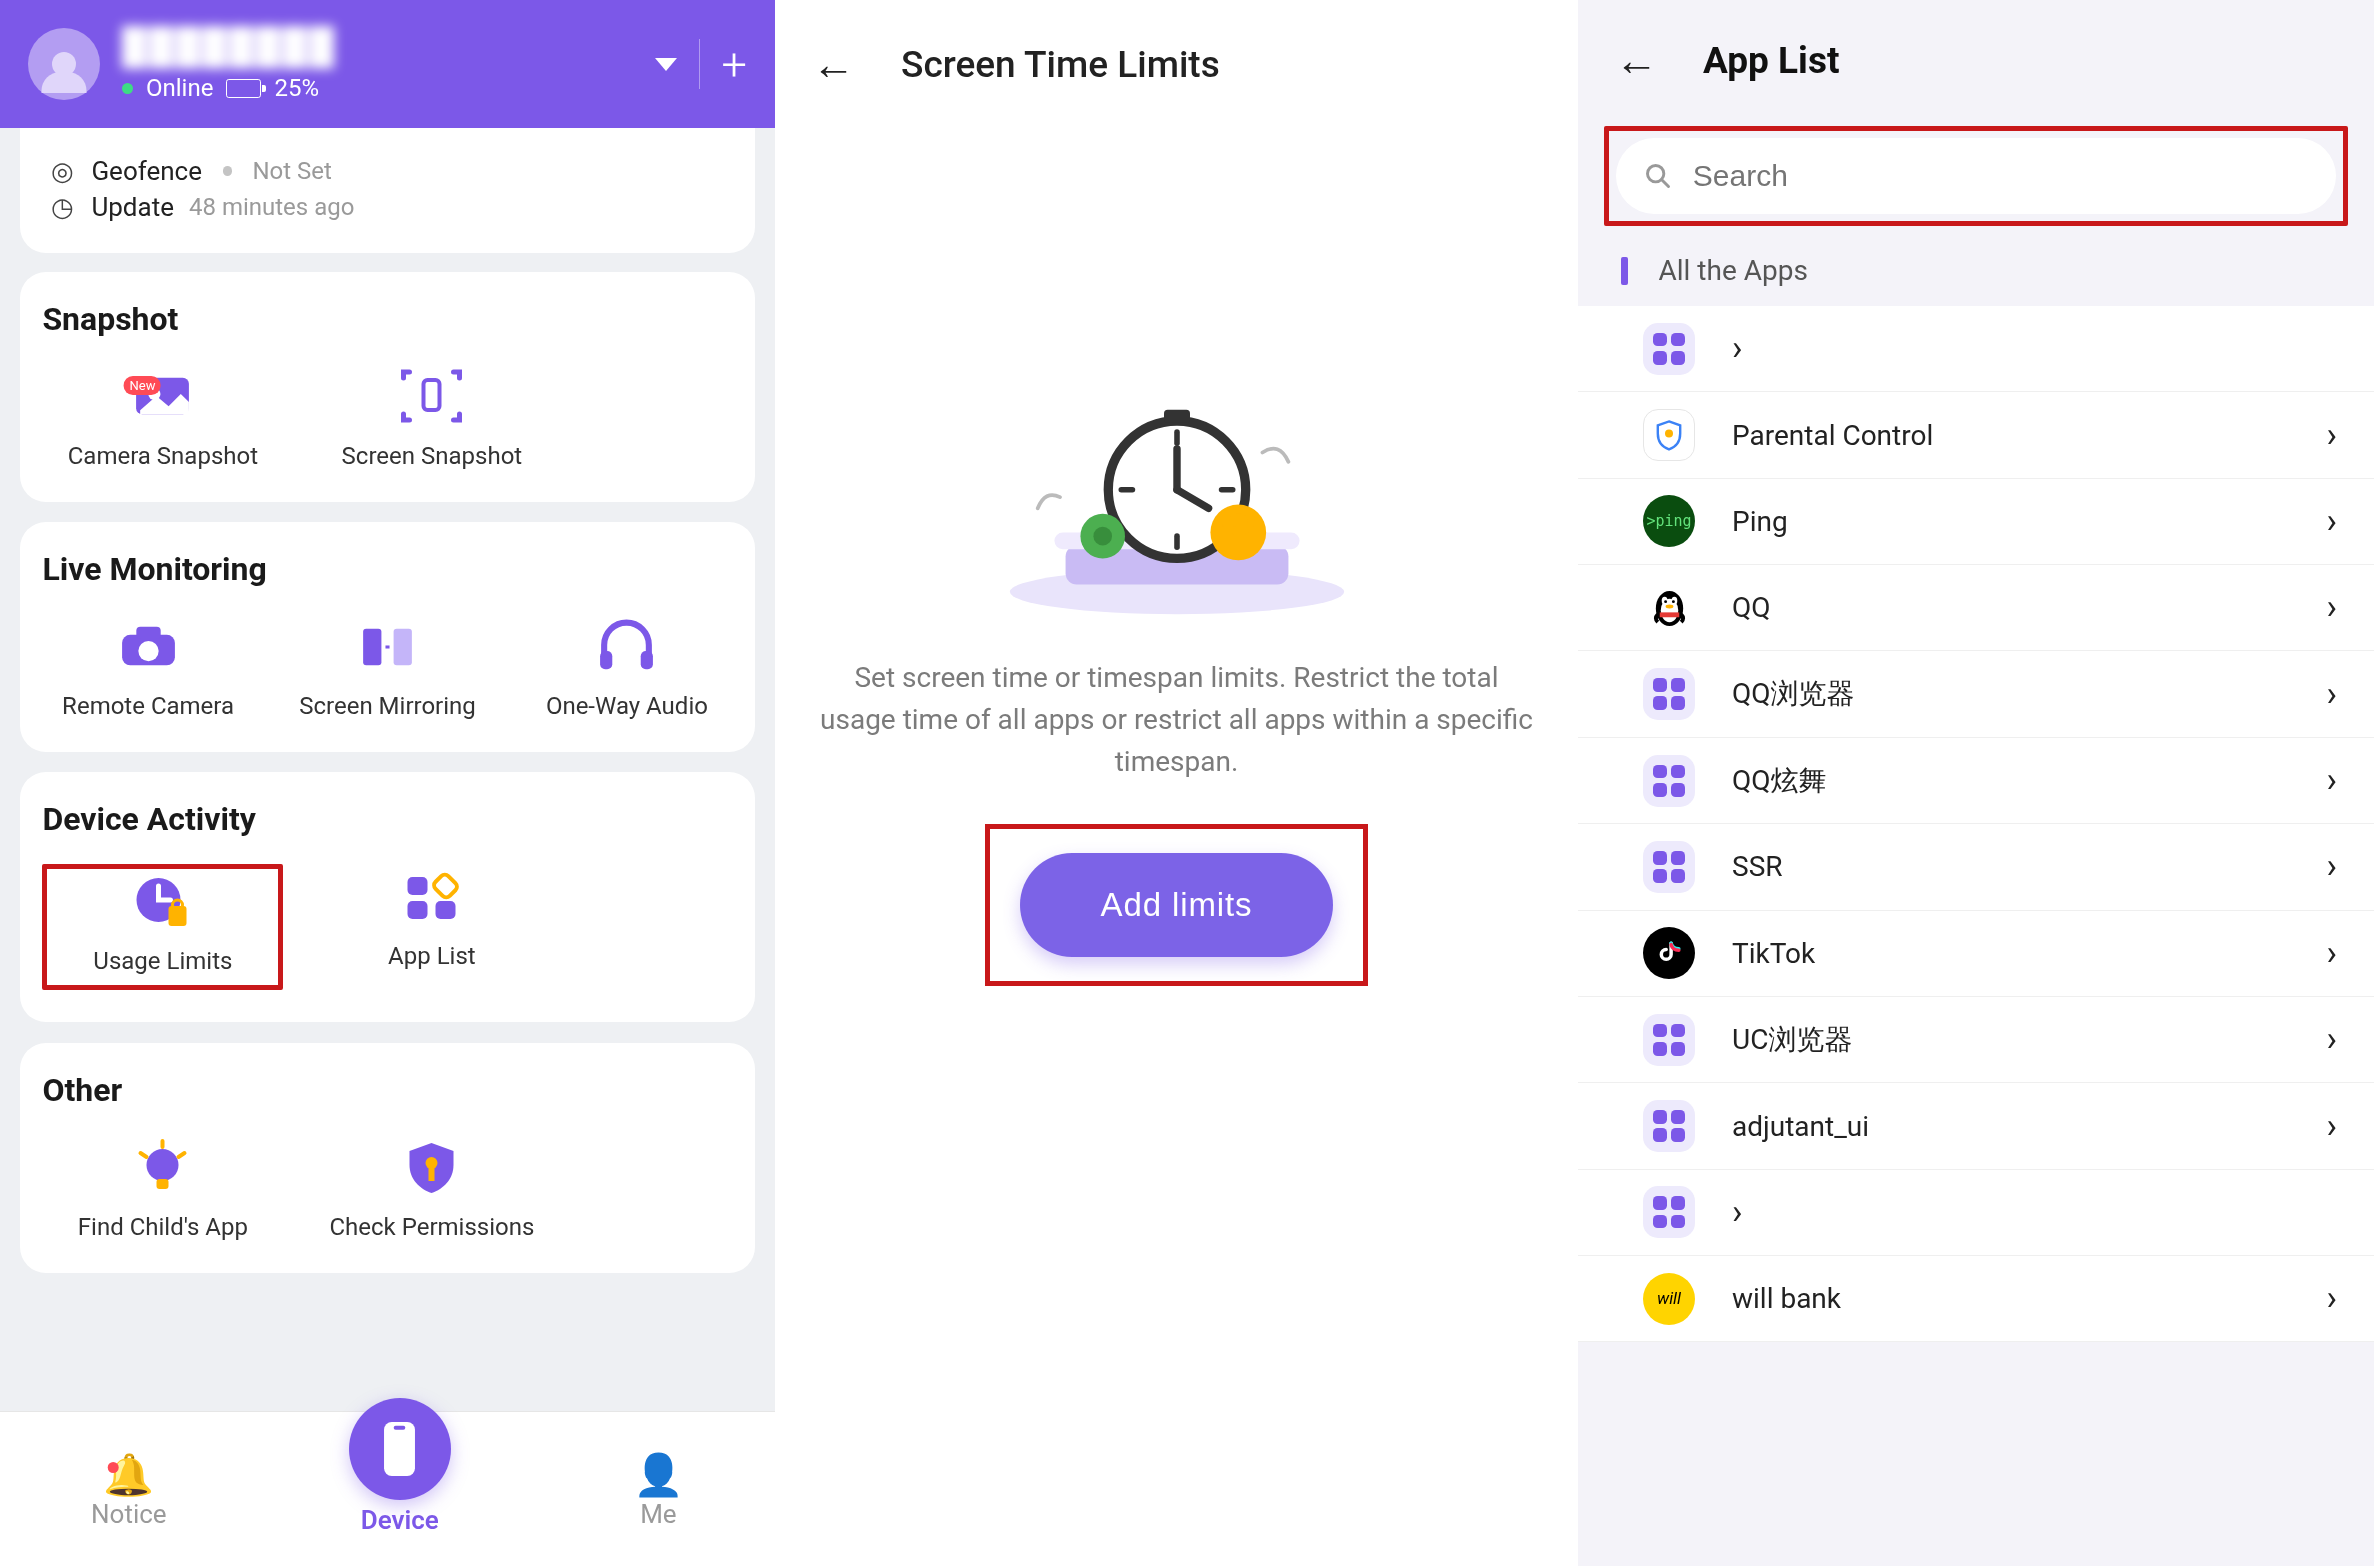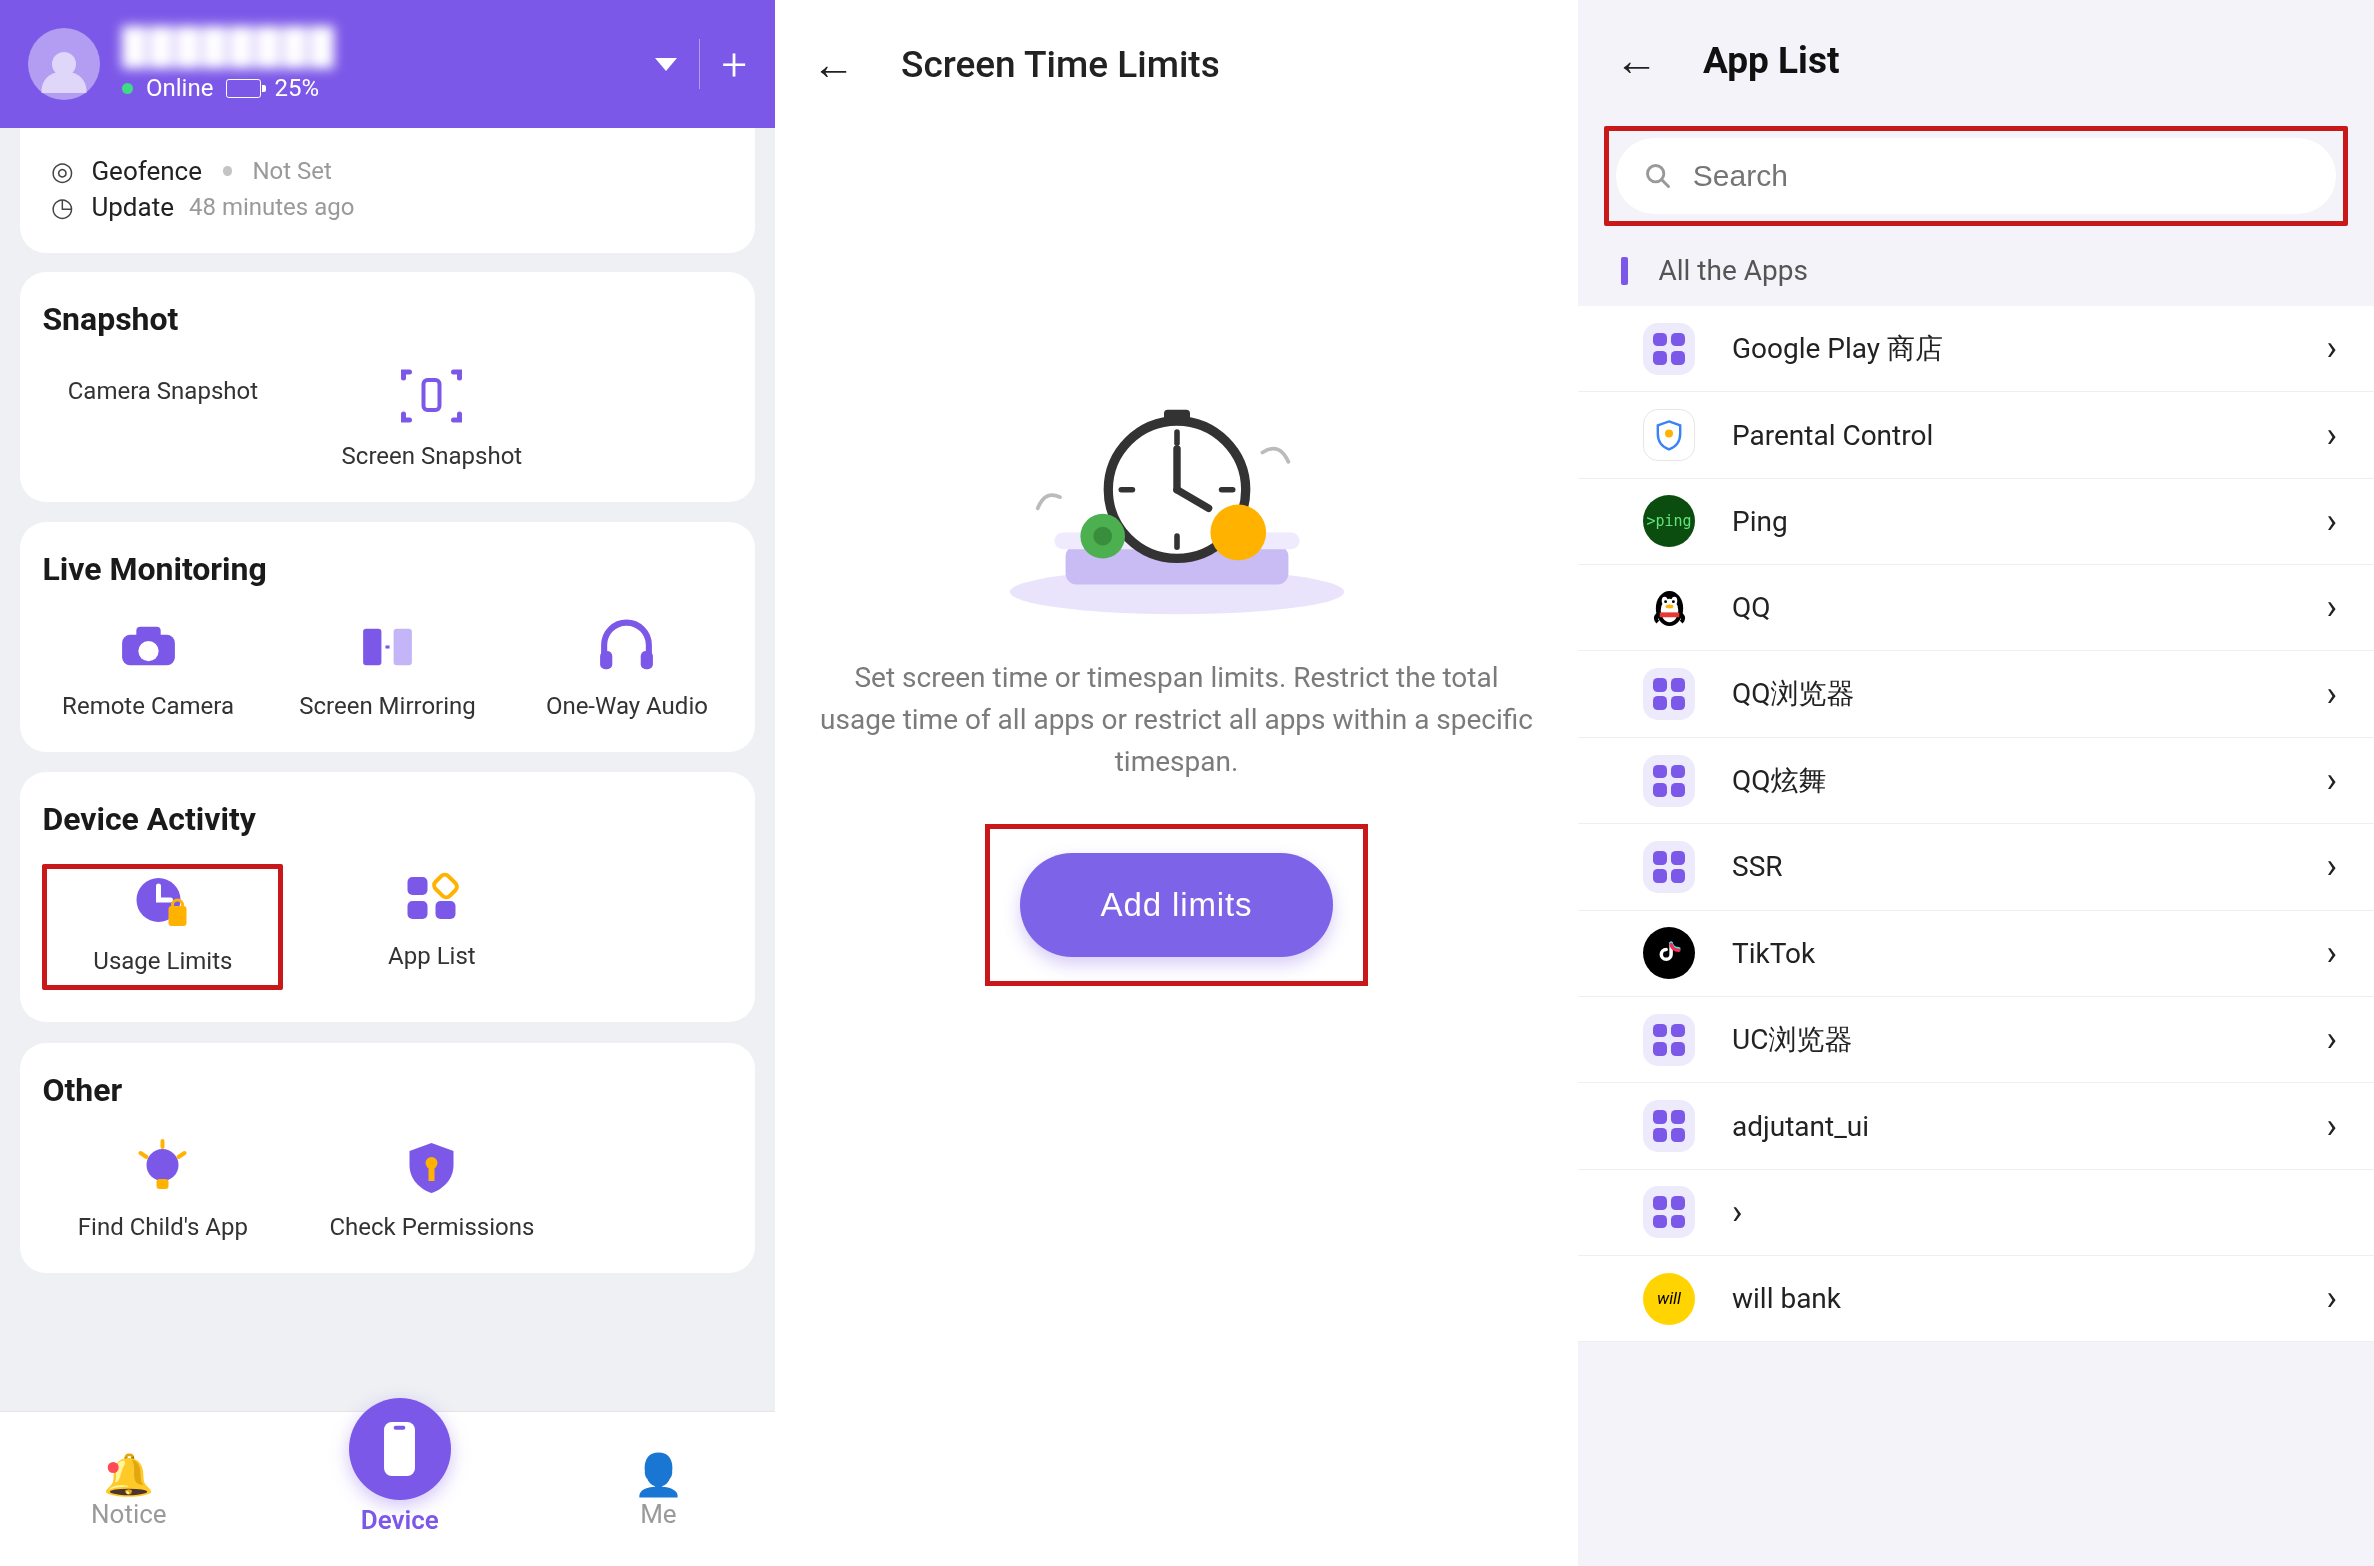--- a/index.html
+++ b/index.html
@@ -183,20 +183,28 @@
       <span class="icon">◷</span>
       <span>Update</span>
       <span class="muted">48 minutes ago</span>
     </div>
   </div>
 
   <div class="card">
     <div class="card-title">Snapshot</div>
     <div class="feature-row">
       <div class="feature">
+        <div class="f-icon" style="position:relative">
+          <span class="newbadge">New</span>
+          <svg class="svg-icon" viewBox="0 0 64 48">
+              <rect x="6" y="6" width="52" height="36" rx="6" fill="#7c58e8"></rect>
+              <circle cx="24" cy="22" r="6" fill="#fff"></circle>
+              <path d="M10 38 L26 24 L38 34 L50 22 L58 30 V42 H10Z" fill="#fff"></path>
+            </svg>
+        </div>
         <div class="f-label">Camera Snapshot</div>
       </div>
       <div class="feature">
         <div class="f-icon">
           <svg class="svg-icon" viewBox="0 0 64 56">
               <path d="M10 4 H4 V10 M54 4 H60 V10 M4 46 V52 H10 M60 46 V52 H54" stroke="#7c58e8" stroke-width="5" fill="none" stroke-linecap="round"></path>
               <rect x="24" y="12" width="16" height="30" rx="4" fill="none" stroke="#7c58e8" stroke-width="4"></rect>
             </svg>
         </div>
         <div class="f-label">Screen Snapshot</div>
@@ -372,21 +380,20 @@
   <div class="app-list" id="app-list-container">
       <div class="app-row">
         <div class="app-iconbox app-grid">
           <div class="app-grid-inner">
             <span></span>
             <span></span>
             <span></span>
             <span></span>
           </div>
         </div>
-        <span class="app-name">Google Play 商店</span>
         <span class="chevron">›</span>
       </div>
       <div class="app-row">
         <div class="app-iconbox pc-icon">
           <svg width="32" height="32" viewBox="0 0 40 40">
             <path d="M20 3 L34 8 V18 C34 28 28 35 20 38 C12 35 6 28 6 18 V8Z" fill="none" stroke="#3b82f6" stroke-width="3"></path>
             <circle cx="20" cy="18" r="5" fill="#ffb300"></circle>
           </svg>
         </div>
         <span class="app-name">Parental Control</span>

